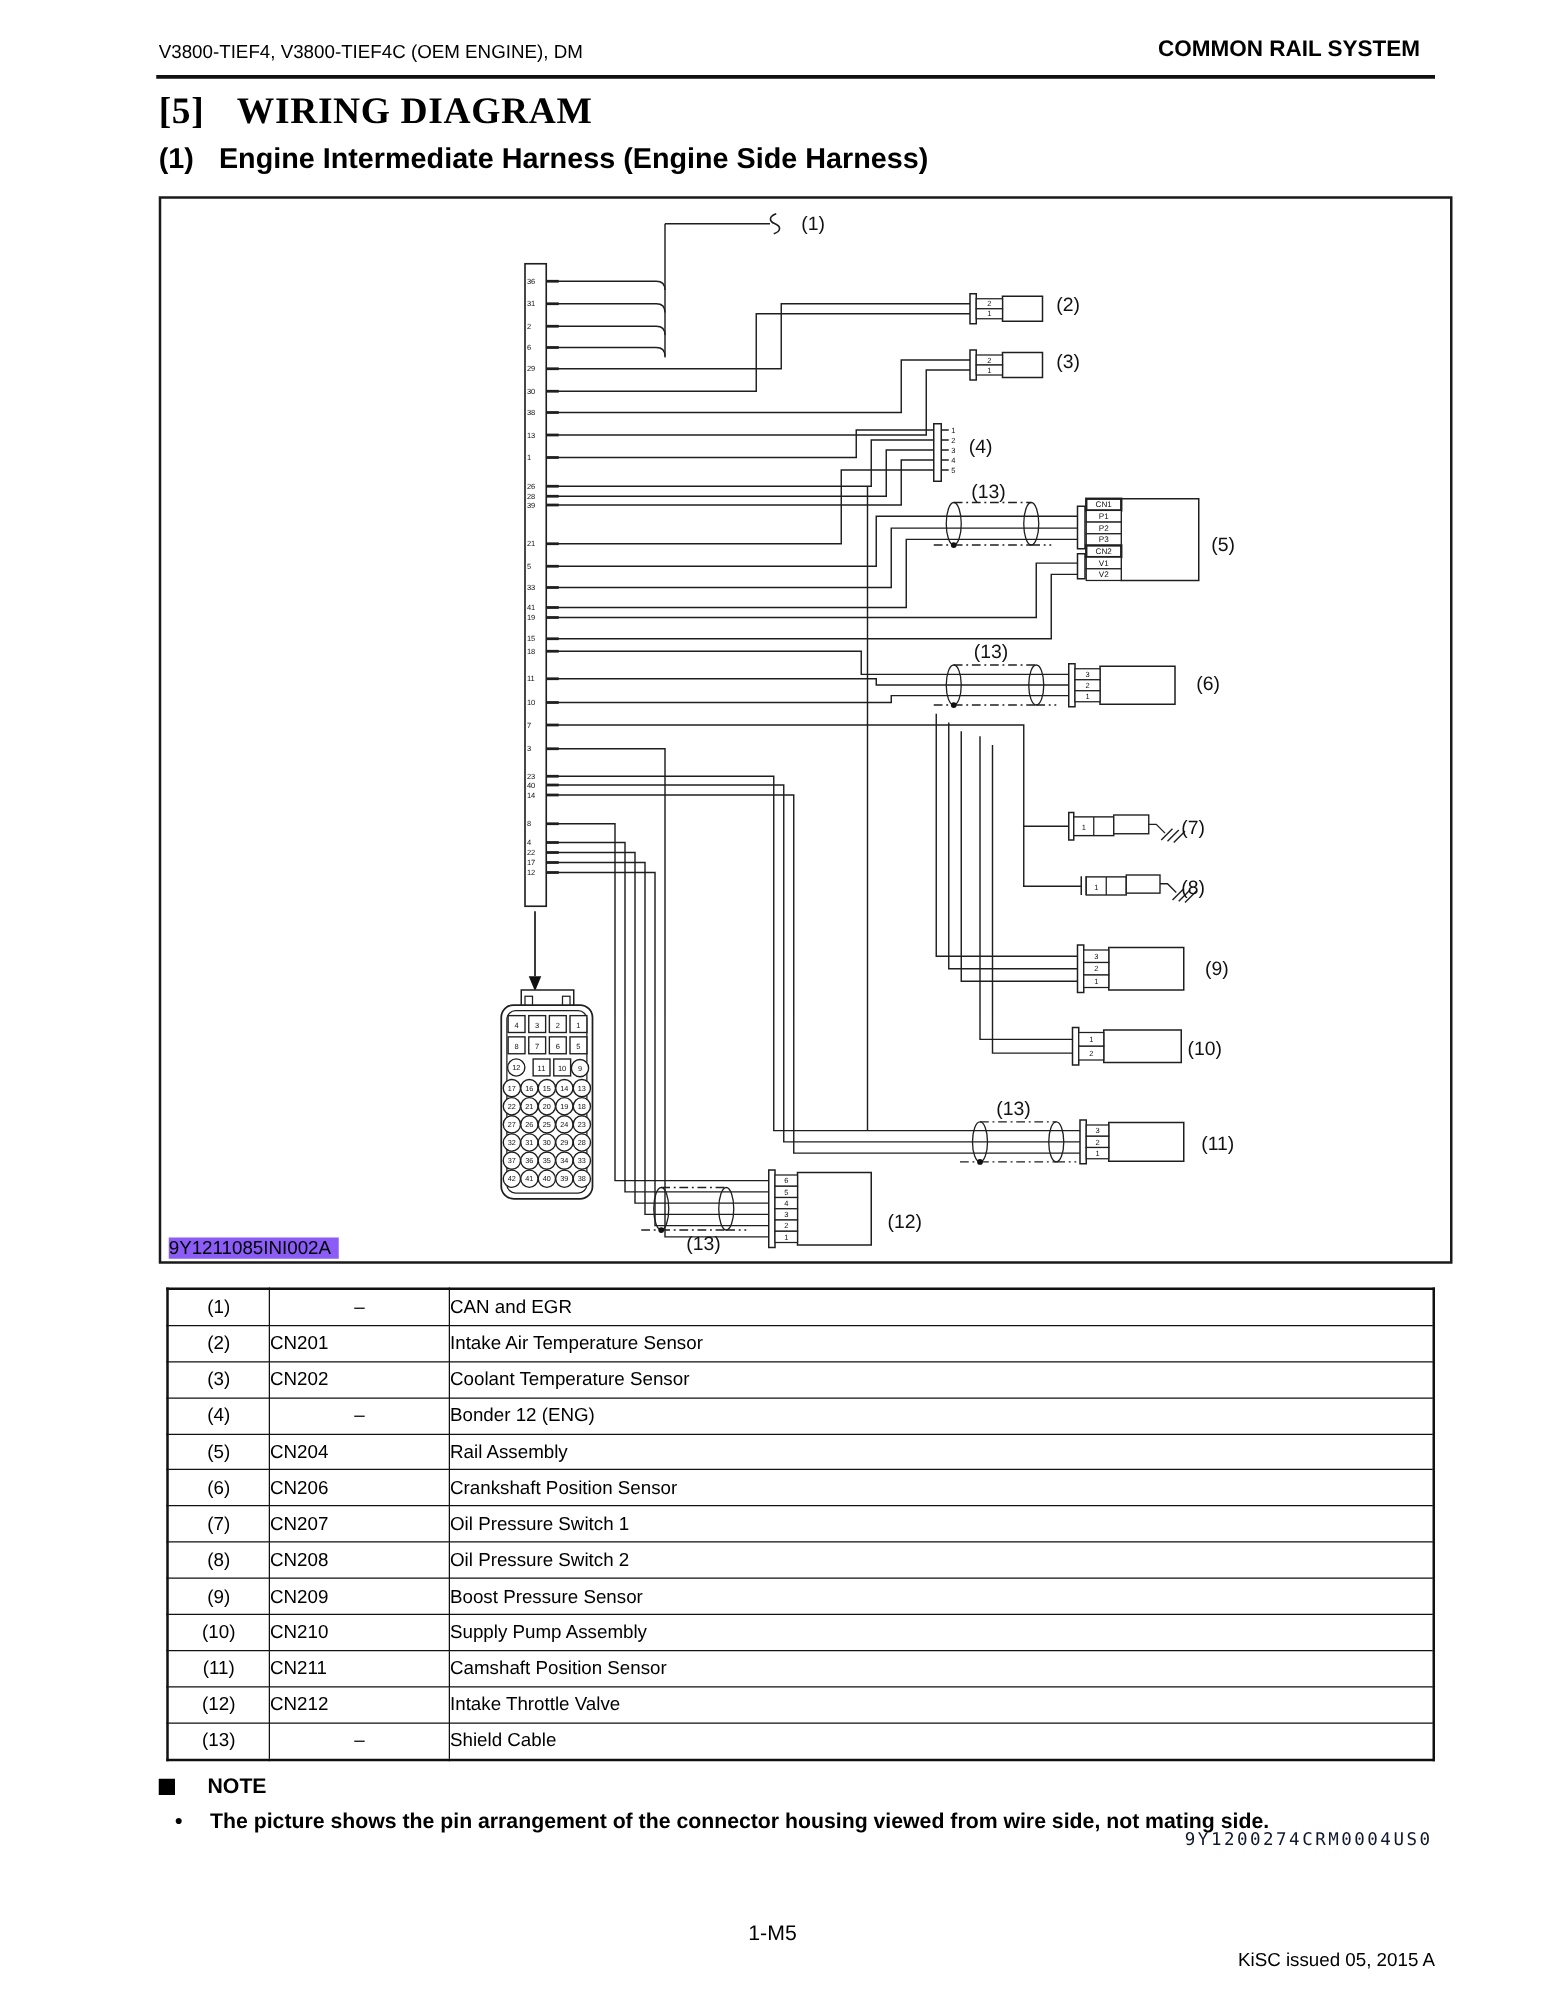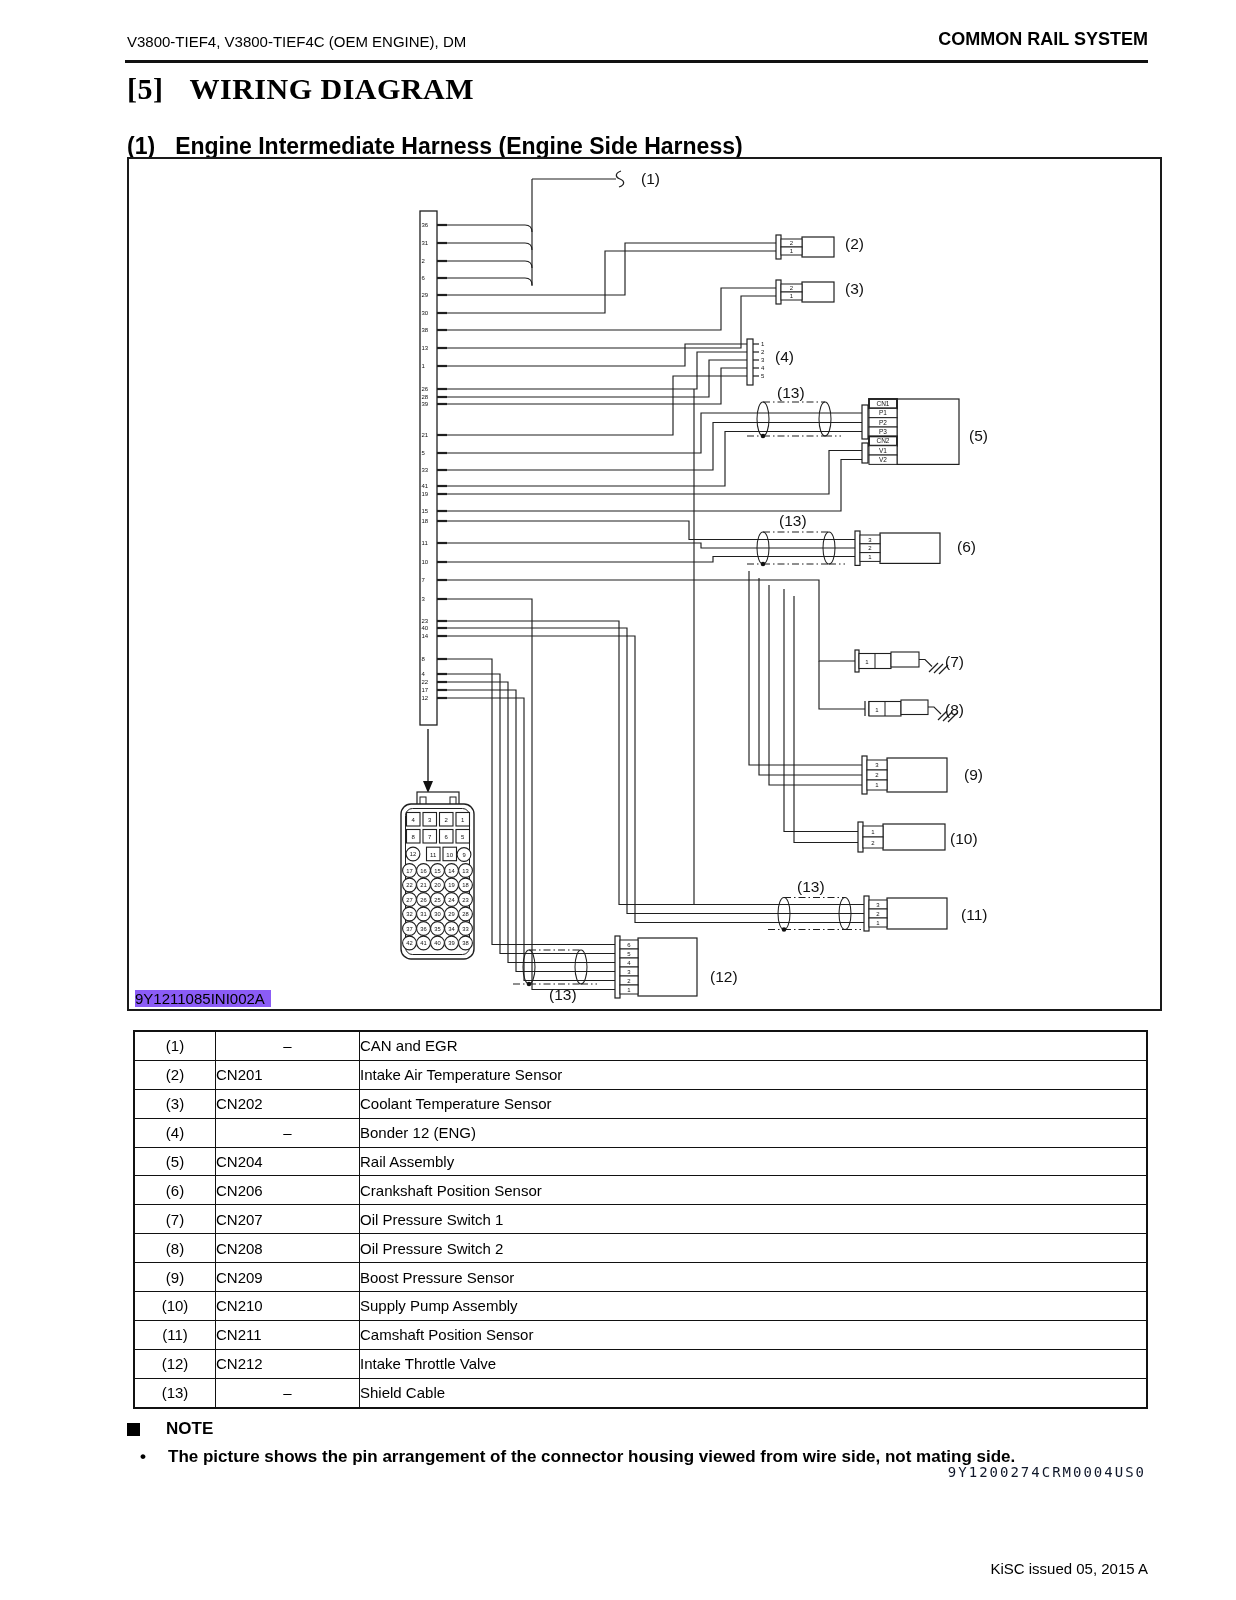--- a/index.html
+++ b/index.html
@@ -1,23 +1,23 @@
 <!DOCTYPE html>
 <html><head>
 <meta charset="utf-8">
 <style>
   html,body{margin:0;padding:0;background:#e8e8e8;}
   .page{position:relative;width:1236px;height:1600px;background:#fff;
         font-family:"Liberation Sans",sans-serif;color:#000;overflow:hidden;}
   .hdr-left{position:absolute;left:127px;top:33px;font-size:15px;}
-  .hdr-right{position:absolute;right:88px;top:29px;font-size:18px;font-weight:bold;}
+  .hdr-right{position:absolute;right:100px;top:29px;font-size:18px;font-weight:bold;}
   .hdr-rule{position:absolute;left:125px;right:88px;top:60px;height:2.5px;background:#111;}
   .title{position:absolute;left:127px;top:72px;font-size:30px;font-weight:bold;letter-spacing:.5px;font-family:Liberation Serif, serif;}
   .title .no{margin-right:26px;}
-  .subtitle{position:absolute;left:127px;top:113px;font-size:23px;font-weight:bold;margin-top:20px;}
+  .subtitle{position:absolute;left:127px;top:113px;font-size:23px;font-weight:bold;}
   .subtitle .no{margin-right:20px;}
   .diagram-box{position:absolute;left:127px;top:157px;width:1031px;height:850px;border:2px solid #1a1a1a;}
   .diagram-box svg{display:block;width:100%;height:100%;}
   svg text{font-family:"Liberation Sans",sans-serif;fill:#111;}
   .fig-id{position:absolute;left:6px;bottom:2px;font-size:15px;background:#8b5cf6;padding-right:6px;}
   table.conn{position:absolute;left:133px;top:1030px;width:1015px;border-collapse:collapse;
              border:2.5px solid #111;font-size:15px;table-layout:fixed;}
   table.conn td{border:1.4px solid #111;height:27.9px;padding:0;}
   td.c-ref{width:80px;text-align:center;}
   td.c-name{width:143px;padding-left:13px;}
@@ -471,14 +471,15 @@
       <span class="note-sq"></span>
       <span>NOTE</span>
     </div>
     <div class="note-bullet">
       <span class="blt">•</span>
       <span>The picture shows the pin arrangement of the connector housing viewed from wire side, not mating side.</span>
     </div>
   </div>
 
   <div class="doc-code">9Y1200274CRM0004US0</div>
+  <div class="pg-num">1-M5</div>
   <div class="issued">KiSC issued 05, 2015 A</div>
 </div>
 
 </body></html>

